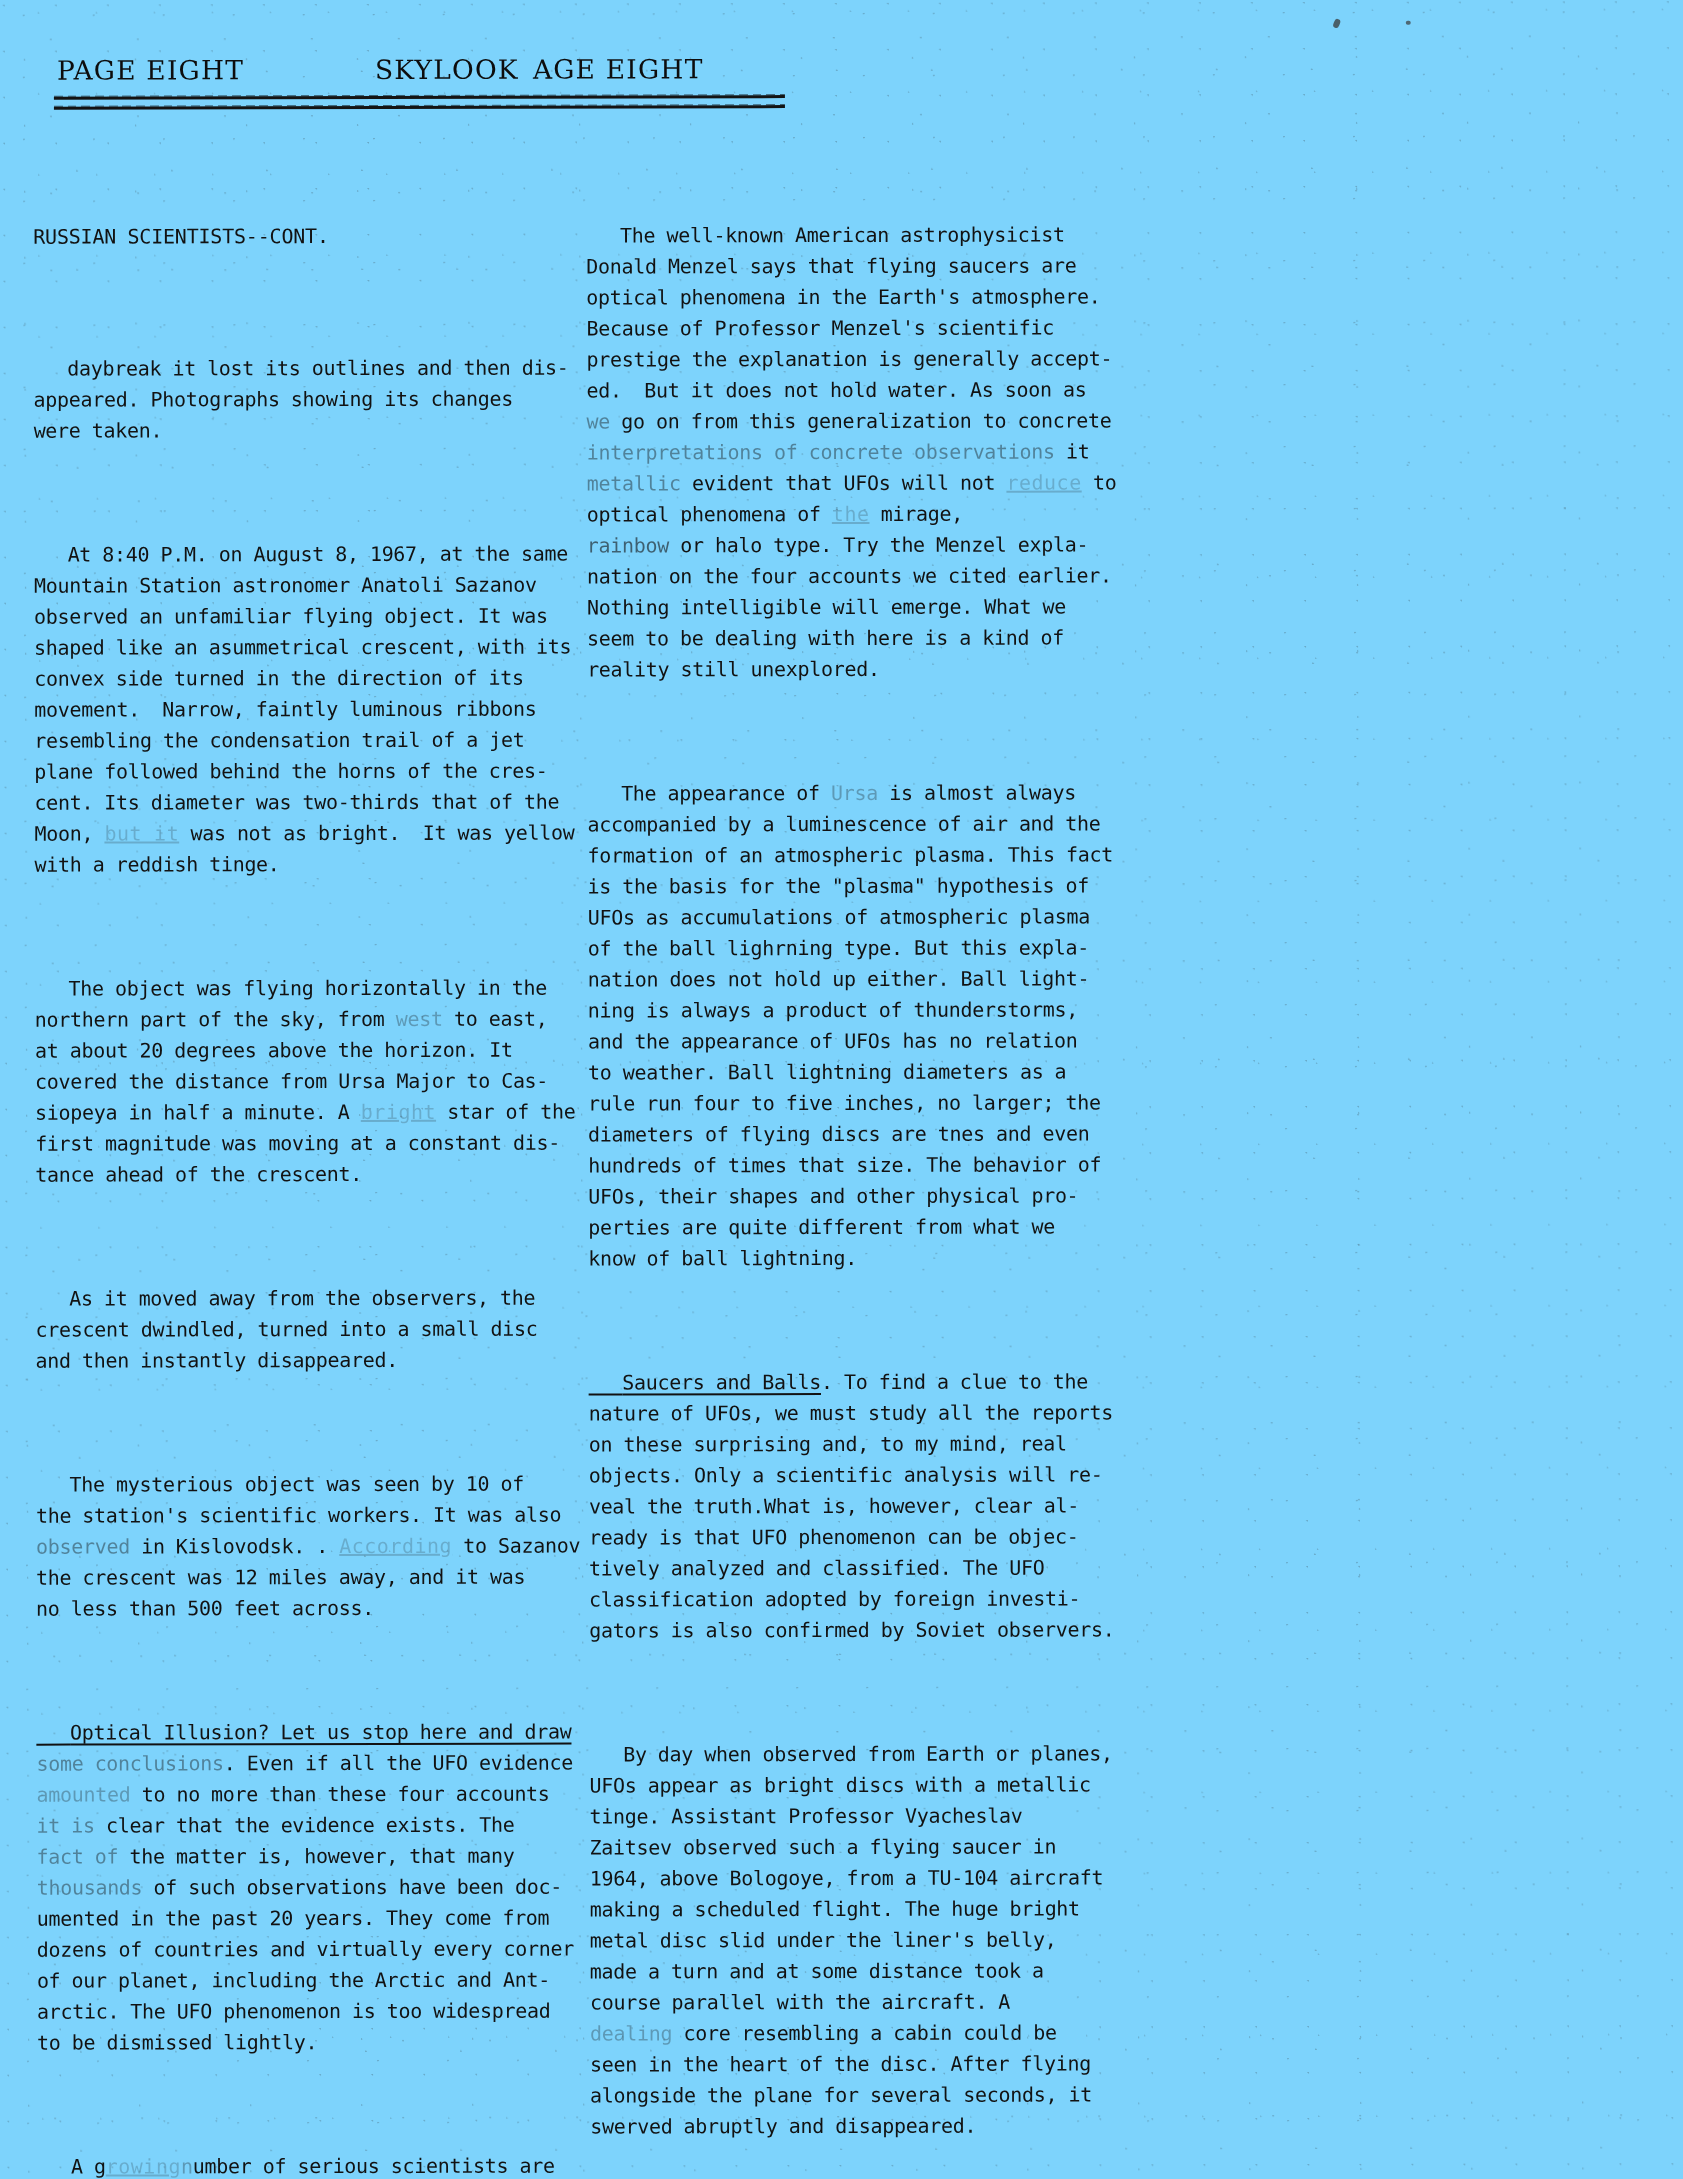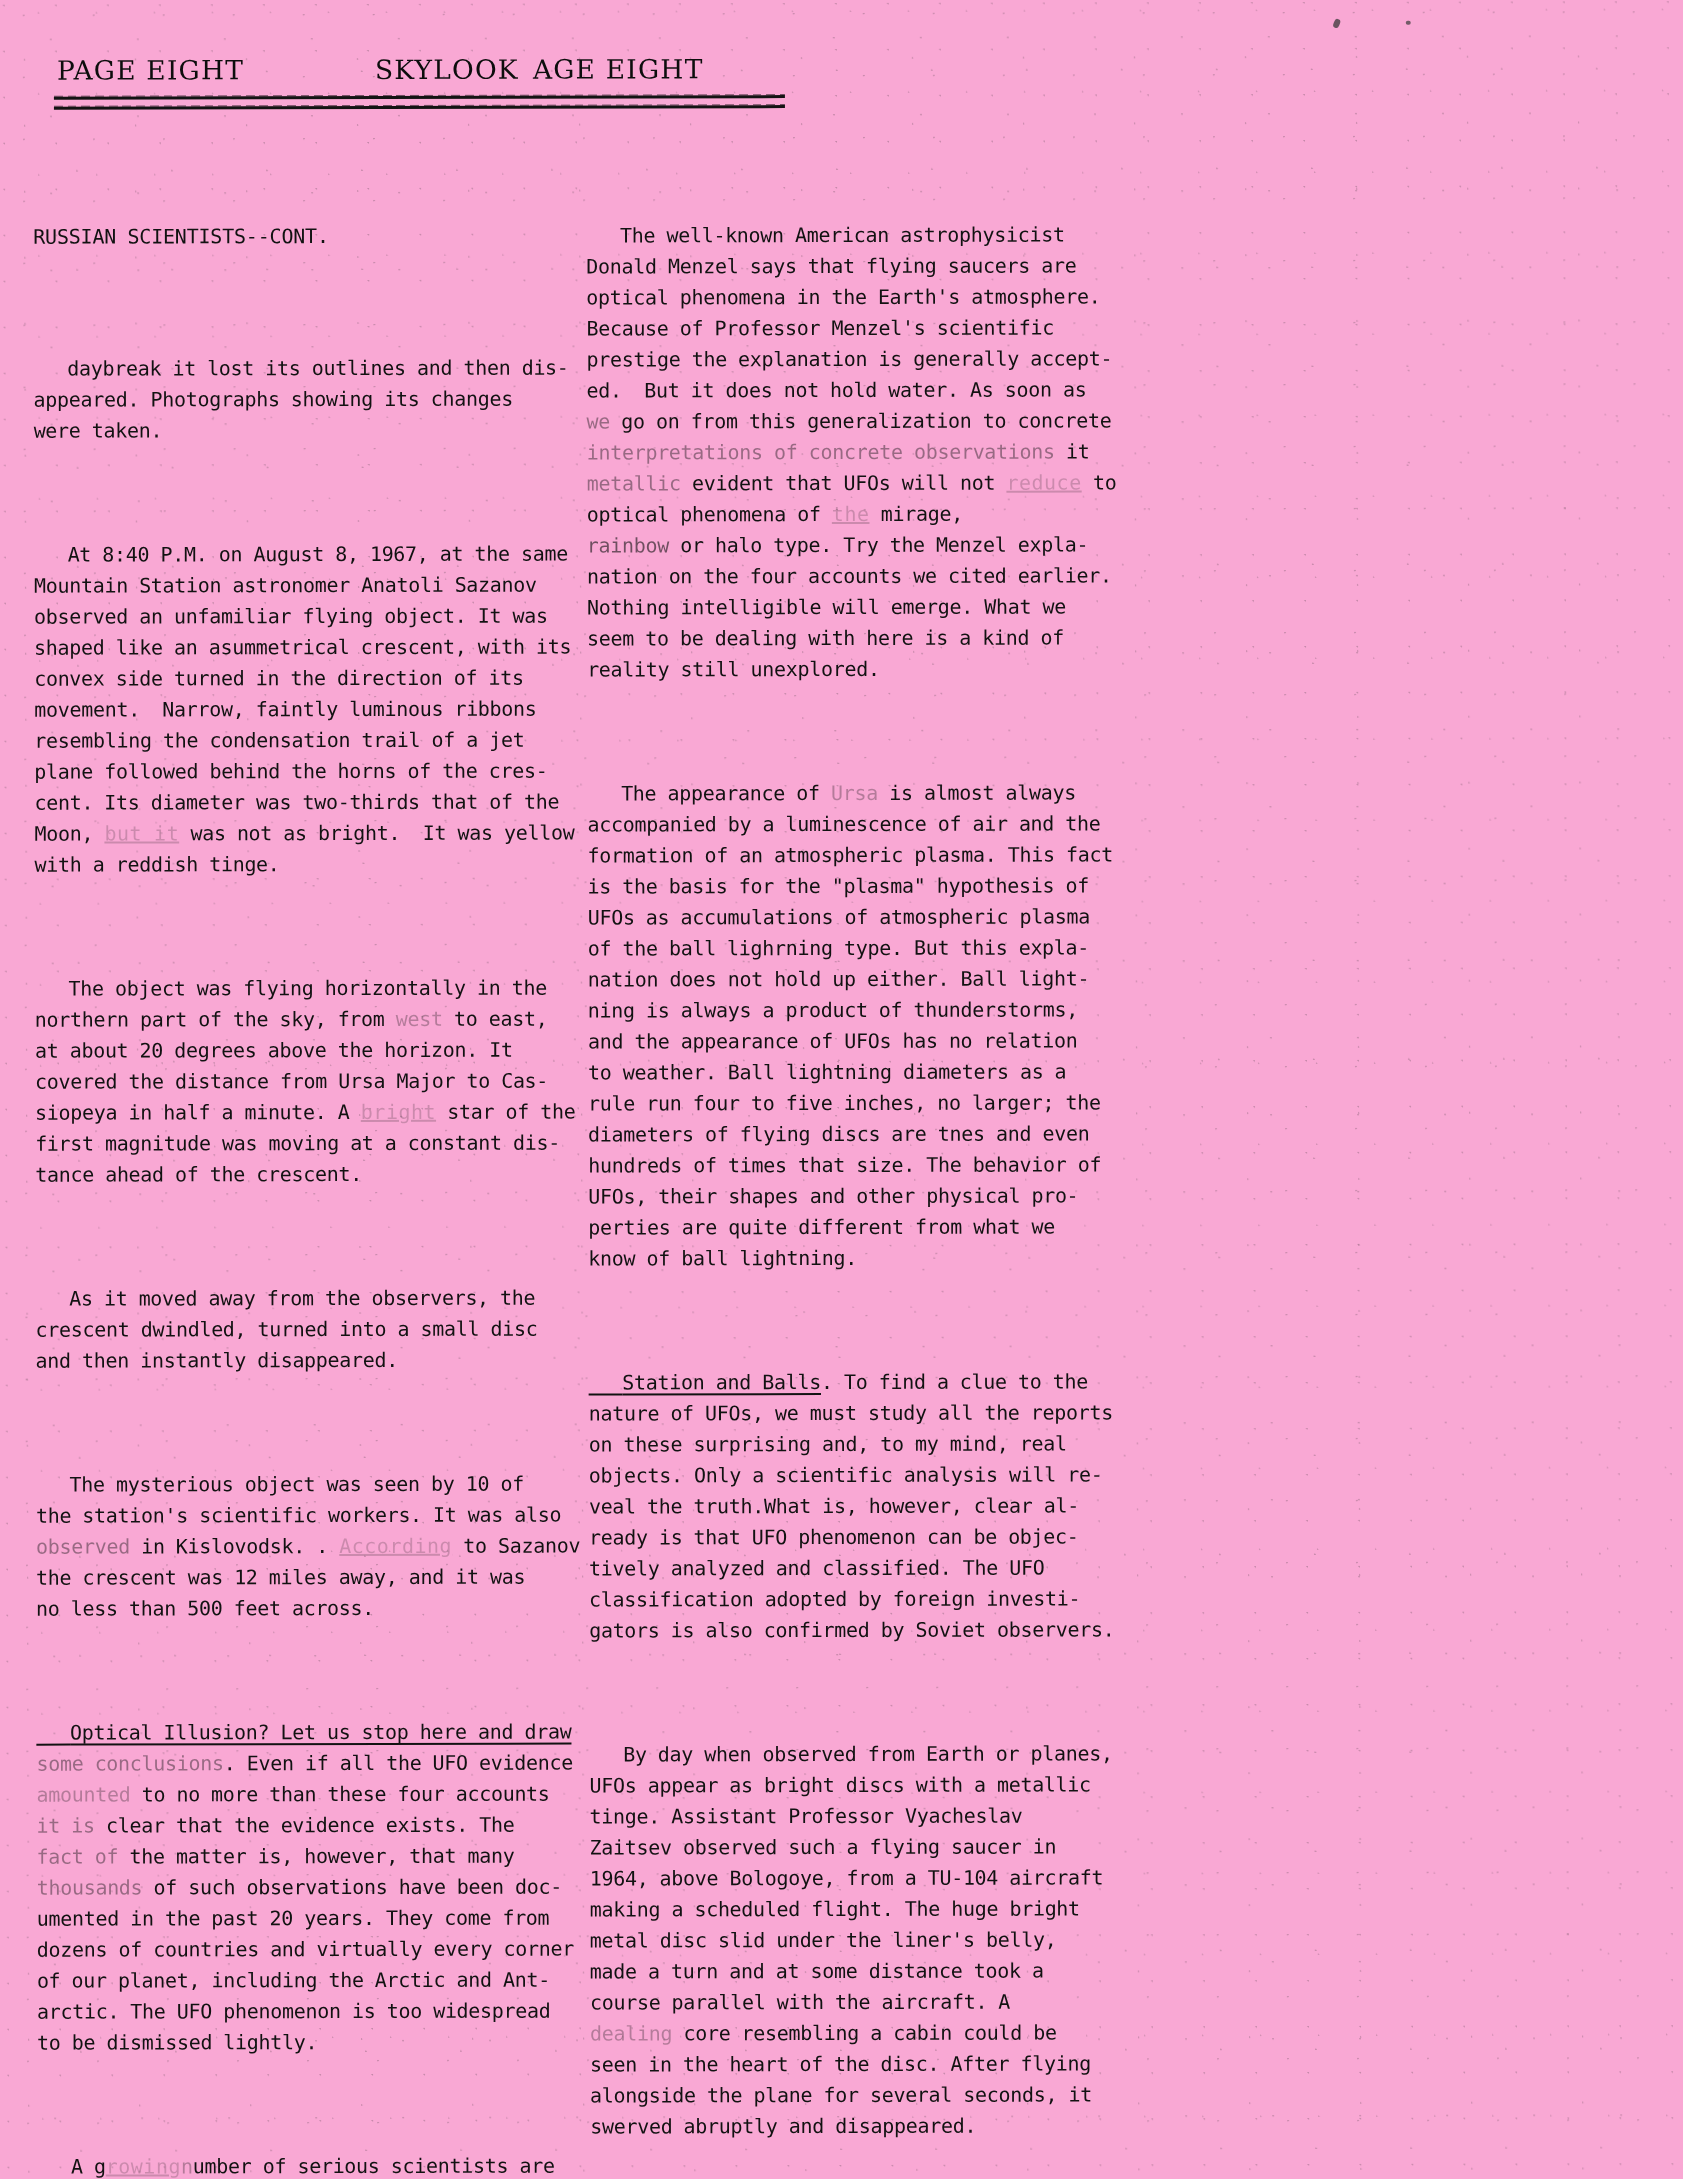--- a/index.html
+++ b/index.html
@@ -12,21 +12,21 @@
     height: 2180px;
     position: relative;
     overflow: hidden;
     font-family: "DejaVu Sans Mono", "Liberation Mono", monospace;
     color: #121212;
   }
 
   #page {
     position: absolute;
     inset: 0;
-    background: #f9a8d4;
+    background: #7dd3fc;
   }
 
   
   #speckle {
     position: absolute;
     inset: 0;
     pointer-events: none;
     opacity: .5;
     background-image:
       radial-gradient(circle at 12% 8%, rgba(40,40,40,.5) 0.6px, transparent 1.1px),
@@ -231,21 +231,21 @@
 ning is always a product of thunderstorms,
 and the appearance of UFOs has no relation
 to weather. Ball lightning diameters as a
 rule run four to five inches, no larger; the
 diameters of flying discs are tnes and even
 hundreds of times that size. The behavior of
 UFOs, their shapes and other physical pro-
 perties are quite different from what we
 know of ball lightning.</span></span>
 
-    <span class="para"><span class="ul">   Station and Balls</span><span>. To find a clue to the
+    <span class="para"><span class="ul">   Saucers and Balls</span><span>. To find a clue to the
 nature of UFOs, we must study all the reports
 on these surprising and, to my mind, real
 objects. Only a scientific analysis will re-
 veal the truth.What is, however, clear al-
 ready is that UFO phenomenon can be objec-
 tively analyzed and classified. The UFO
 classification adopted by foreign investi-
 gators is also confirmed by Soviet observers.</span></span>
 
     <span class="para"><span>   By day when observed from Earth or planes,

